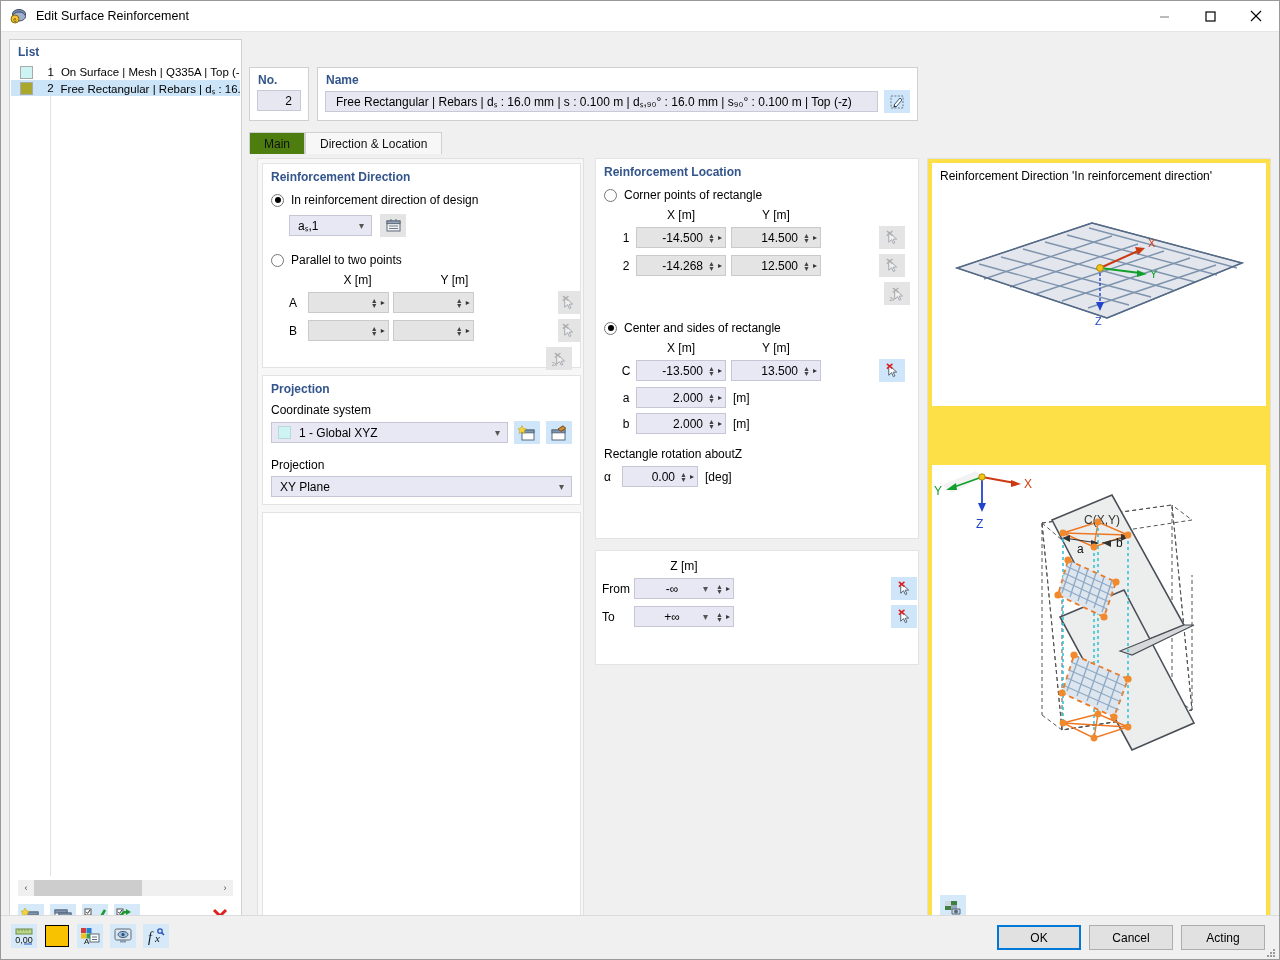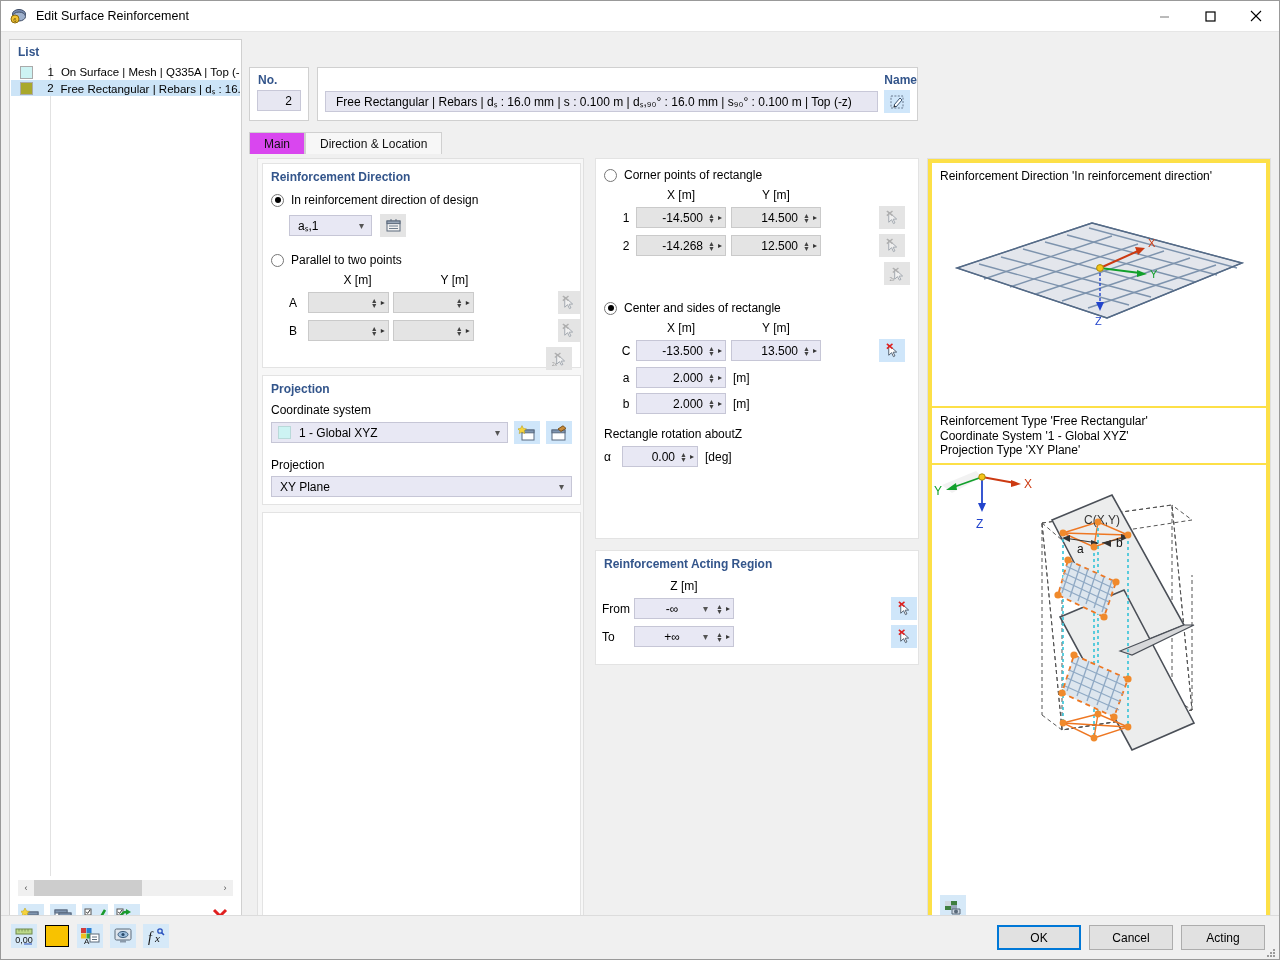--- a/index.html
+++ b/index.html
@@ -55,21 +55,21 @@
   .name-box { position:absolute; left:316px; top:34px; width:601px; height:54px;
               background:#fff; border:1px solid #d0d0d0; }
   .assign-box { position:absolute; left:926px; top:34px; width:344px; height:54px;
                 background:#fff; border:1px solid #d0d0d0; }
   .fld { background:#e8e8f4; border:1px solid #c8c8d8; height:21px;
          display:flex; align-items:center; font-size:12px; }
   .fld.ro { background:#e7e7f2; }
   
   .tabs { position:absolute; left:248px; top:99px; height:22px; display:flex; }
   .tab { height:22px; padding:0 14px; display:flex; align-items:center;
-         font-size:12px; background:#d946ef; border:1px solid #cfcfcf;
+         font-size:12px; background:#4d7c0f; border:1px solid #cfcfcf;
          border-bottom:none; color:#111; }
   .tab.active { background:#f7f7f7; border-color:#d0d0d0; }
   
   .col-left { position:absolute; left:256px; top:125px; width:327px; height:778px;
               background:#f7f7f7; border:1px solid #e0e0e0; }
   .grp { background:#ffffff; border:1px solid #e3e3e3; position:absolute; }
   .grp-hdr { color:#33558b; font-weight:bold; font-size:12px;
              padding:6px 0 0 8px; }
   .radio { width:13px; height:13px; border:1px solid #767676; border-radius:50%;
            background:#fff; display:inline-flex; align-items:center;
@@ -219,21 +219,21 @@
         </div>
       </div>
     </div>
 
     <div class="no-box">
       <div class="group-title" style="padding:5px 0 3px 8px;border-radius:10px;">No.</div>
       <div class="fld ro" style="margin:0 7px; justify-content:flex-end; padding-right:8px;">2</div>
     </div>
 
     <div class="name-box">
-      <div class="group-title" style="padding:5px 0 3px 8px;text-align:right;">Name</div>
+      <div class="group-title" style="padding:5px 0 3px 8px;">Name</div>
       <div style="display:flex; align-items:center; margin:0 7px; gap:6px;">
         <div class="fld ro" style="flex:1; padding-left:10px; overflow:hidden; white-space:nowrap;">Free Rectangular | Rebars | dₛ : 16.0 mm | s : 0.100 m | dₛ,₉₀° : 16.0 mm | s₉₀° : 0.100 m | Top (-z)</div>
         <div class="picker act">
           <svg width="17" height="16" viewBox="0 0 17 16">
             <rect x="2" y="2" width="12" height="12" fill="none" stroke="#6a7b90" stroke-dasharray="2,1.4"></rect>
             <path d="M5,11 L11,4 L13,6 L7,13 Z" fill="#fff" stroke="#3b5572"></path>
             <path d="M5,11 L4.3,13.6 L7,13 Z" fill="#333"></path>
           </svg>
         </div>
       </div>
@@ -379,20 +379,21 @@
         <div class="sel-cb" style="margin:4px 8px 0 8px;">
           <span>XY Plane</span>
           <span class="chev">▾</span>
         </div>
       </div>
 
       <div class="grp" style="left:4px; top:353px; width:319px; height:420px;"></div>
     </div>
 
     <div class="grp" style="left:594px; top:125px; width:324px; height:381px;">
+      <div class="grp-hdr">Reinforcement Location</div>
 
       <div class="rrow" style="margin:9px 0 0 8px;">
         <span class="radio"></span>
         <span class="rlabel">Corner points of rectangle</span>
       </div>
 
       <div style="display:flex; margin:6px 0 0 0; padding-left:20px;">
         <div style="width:20px;"></div>
         <div class="collabel" style="width:90px;">X [m]</div>
         <div class="collabel" style="width:90px; margin-left:5px;">Y [m]</div>
@@ -539,21 +540,20 @@
               <span>▲</span>
               <span>▼</span>
             </span>
           <span class="tri">▸</span>
         </div>
         <span class="unit">[deg]</span>
       </div>
     </div>
 
     <div class="grp" style="left:594px; top:517px; width:324px; height:115px;">
-      <div class="grp-hdr">Reinforcement Acting Region</div>
 
       <div style="display:flex; margin:8px 0 0 0; padding-left:38px;">
         <div class="collabel" style="width:100px;">Z [m]</div>
       </div>
 
       <div style="display:flex; align-items:center; margin:4px 0 0 0; padding-left:4px;">
         <div style="width:34px; font-size:12px; padding-left:2px;">From</div>
         <div class="numf act" style="width:100px; justify-content:center;">
           <span style="flex:1; text-align:center;">-∞</span>
           <span class="chev" style="font-size:10px; color:#555; margin-right:3px;">▾</span>
@@ -624,25 +624,20 @@
           <line x1="168" y1="85" x2="208" y2="90" stroke="#12a02c" stroke-width="2"></line>
           <polygon points="215,91 205,87 205,94" fill="#12a02c"></polygon>
           <text x="218" y="95" font-size="11" fill="#12a02c" font-family="Liberation Sans, sans-serif">Y</text>
           <line x1="168" y1="85" x2="168" y2="122" stroke="#2244cc" stroke-width="1.4" stroke-dasharray="3,2"></line>
           <polygon points="168,128 164,119 172,119" fill="#2244cc"></polygon>
           <text x="163" y="142" font-size="11" fill="#2244cc" font-family="Liberation Sans, sans-serif">Z</text>
           <circle cx="168" cy="85" r="3.4" fill="#f5c518" stroke="#a98a09"></circle>
         </svg>
       </div>
 
-      <div class="info">
-        <div>Reinforcement Type 'Free Rectangular'</div>
-        <div>Coordinate System '1 - Global XYZ'</div>
-        <div>Projection Type 'XY Plane'</div>
-      </div>
 
       <div class="prev2">
         <svg width="336" height="400" viewBox="0 0 336 400" style="display:block;">
 
           <polygon points="50,12 20,28 10,20 44,6" fill="#ececec" stroke="none" opacity="0.7"></polygon>
           <line x1="50" y1="12" x2="83" y2="18" stroke="#cc3a12" stroke-width="1.8"></line>
           <polygon points="89,19 79,15 79,22" fill="#cc3a12"></polygon>
           <text x="92" y="23" font-size="12" fill="#cc3a12" font-family="Liberation Sans, sans-serif">X</text>
           <line x1="50" y1="12" x2="22" y2="22" stroke="#12a02c" stroke-width="1.8"></line>
           <polygon points="14,25 24,18 25,25" fill="#12a02c"></polygon>

